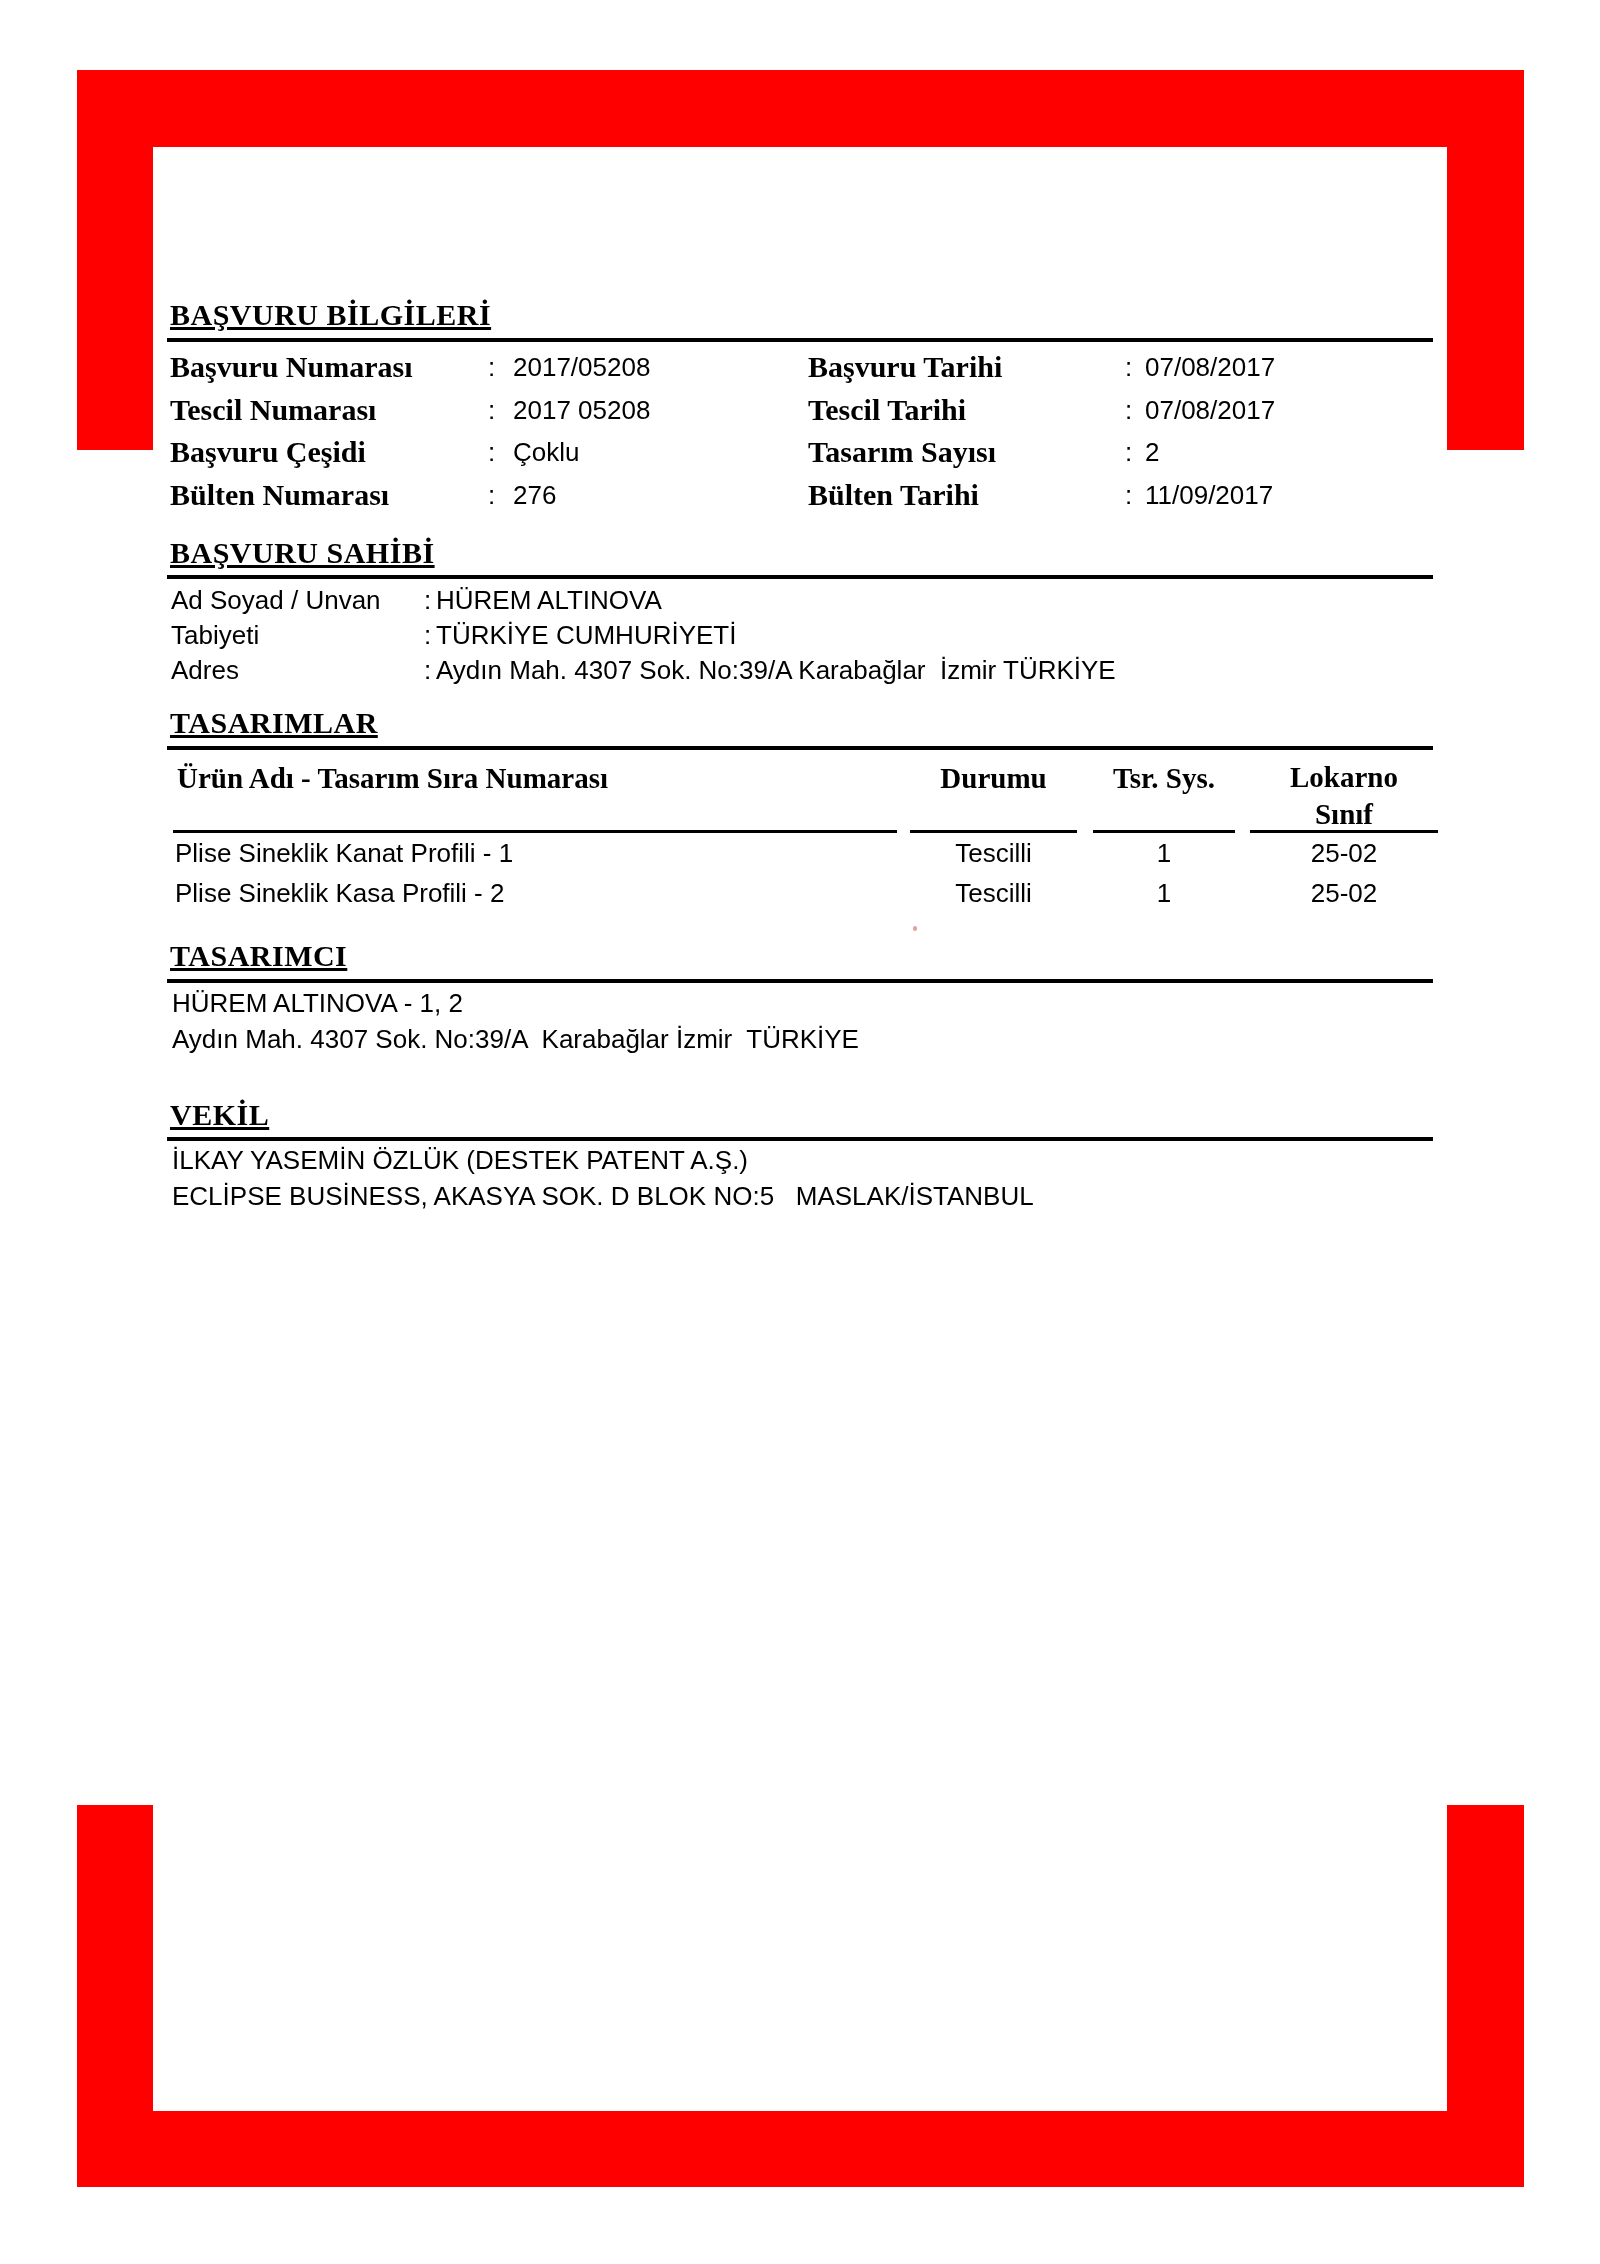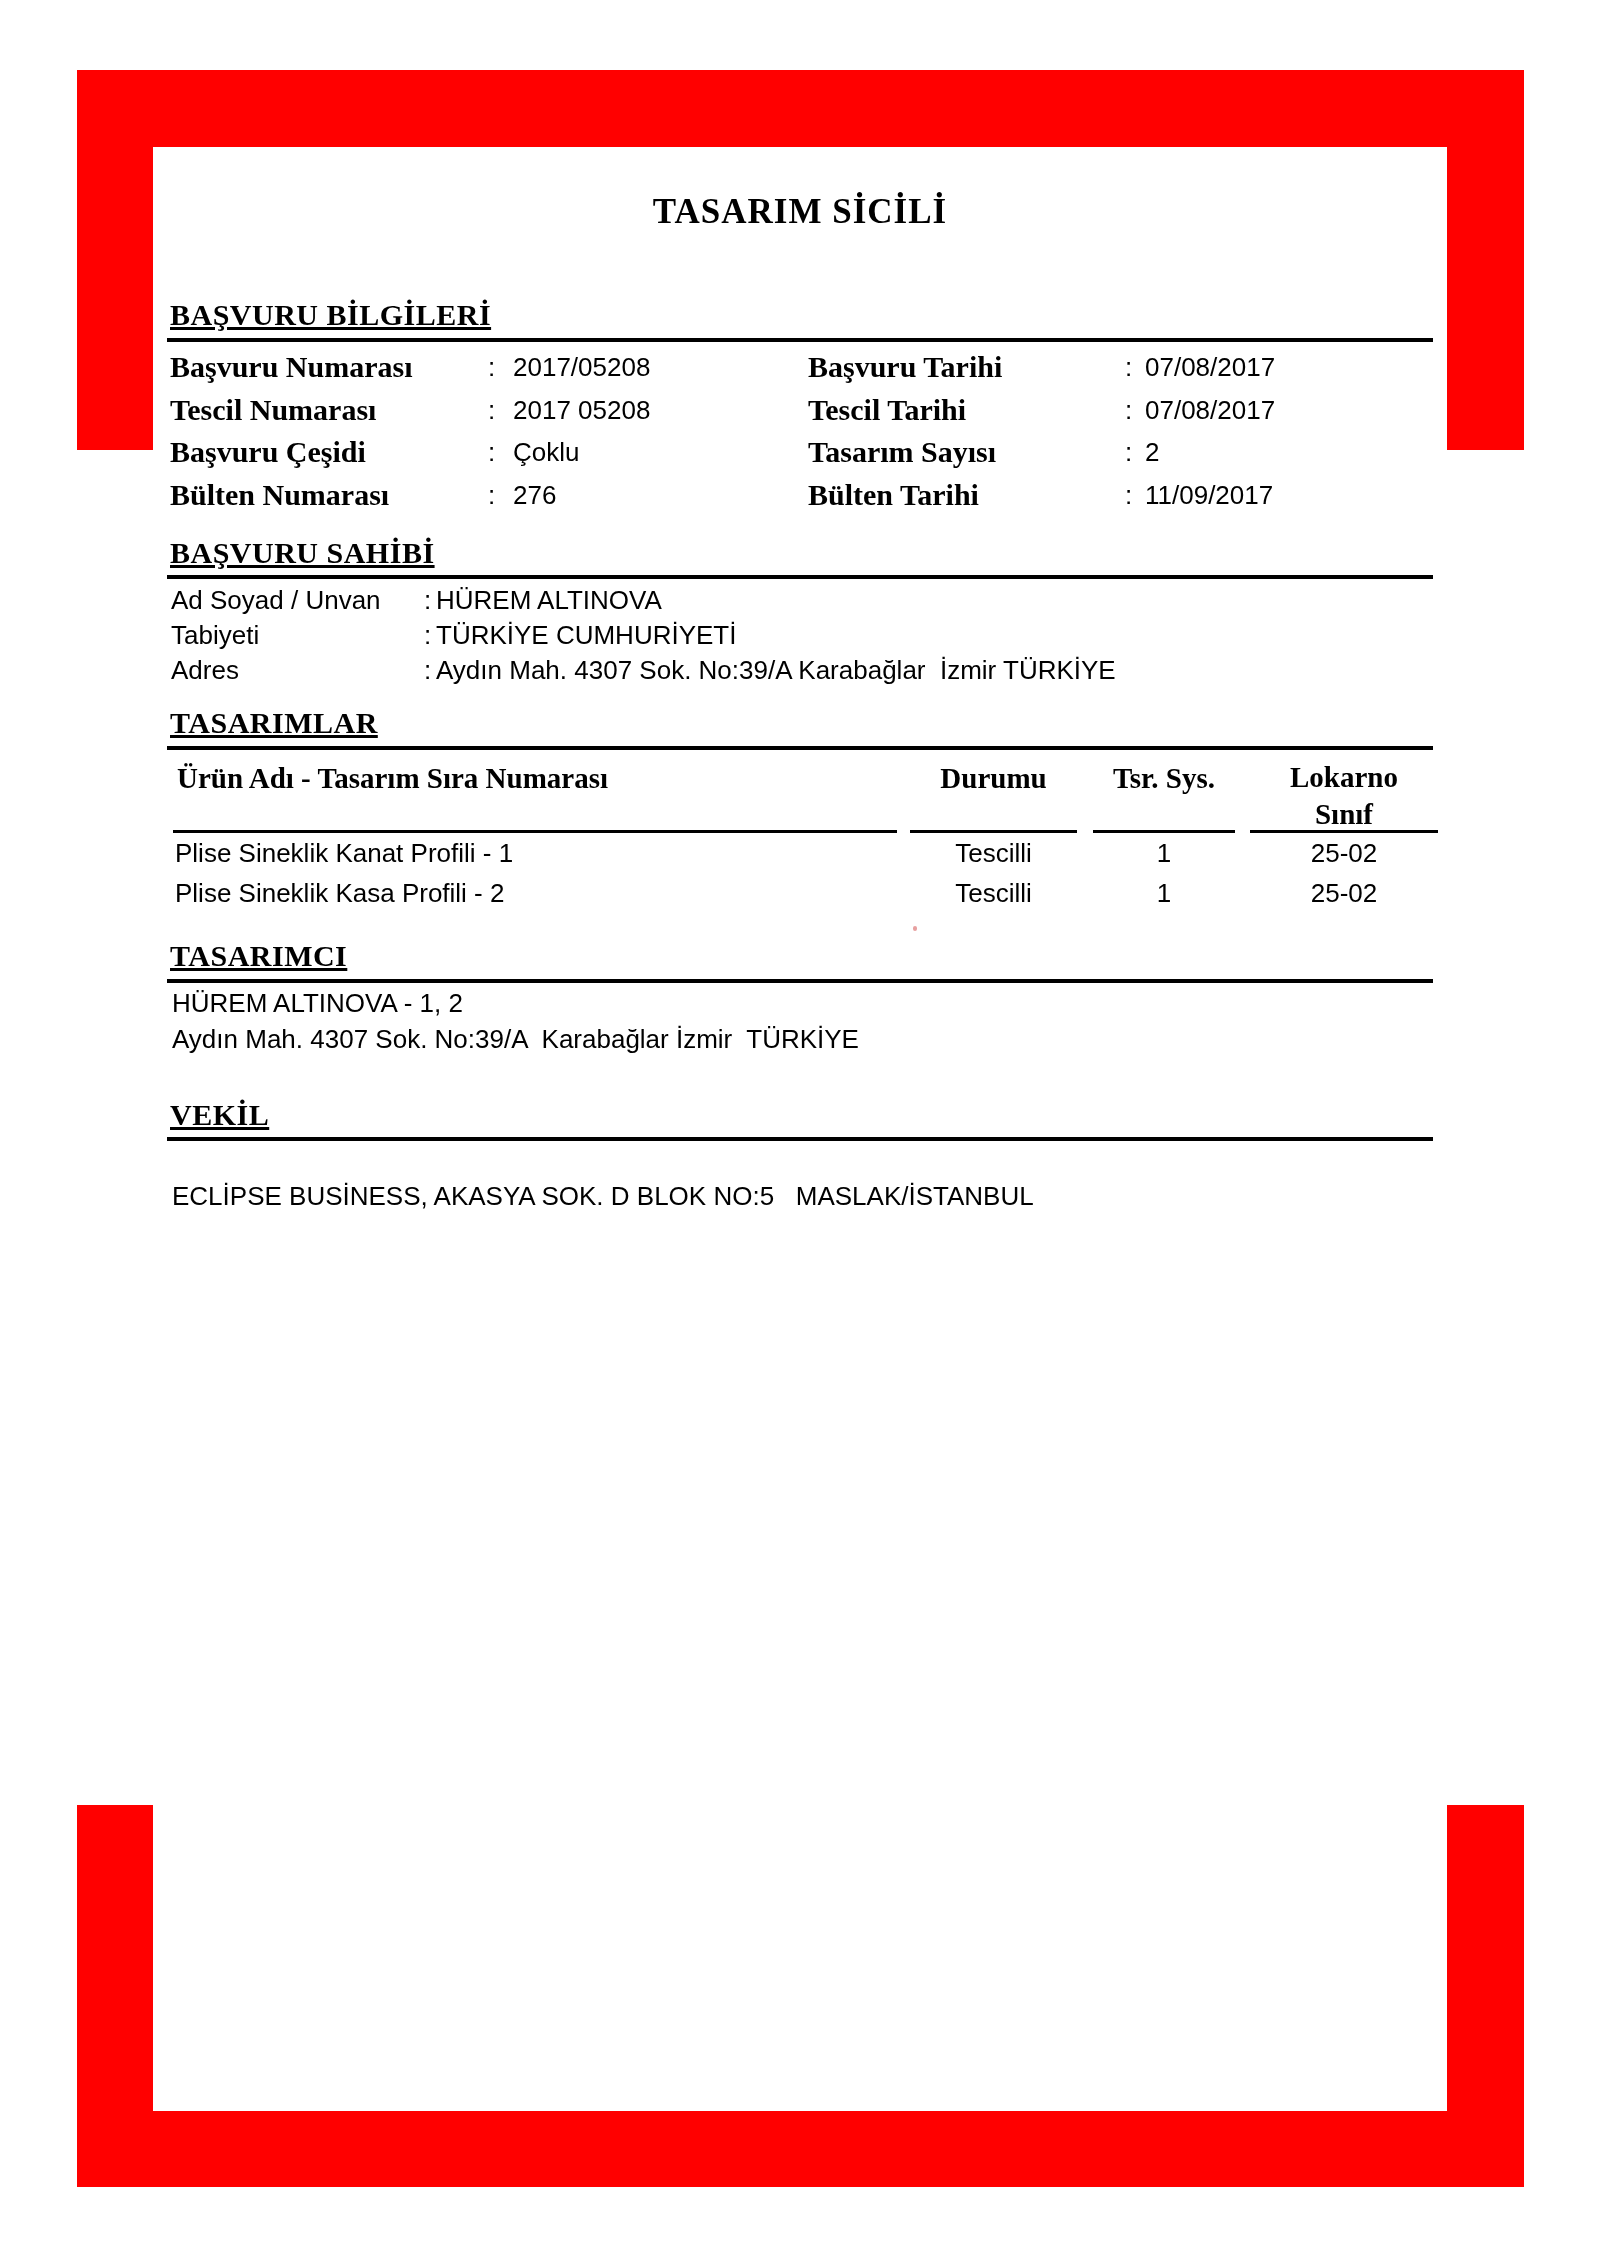--- a/index.html
+++ b/index.html
@@ -57,21 +57,20 @@
 
 <div class="page" style="--accent: #FF0000;">
 
   <div class="red band-top"></div>
   <div class="red bar-tl"></div>
   <div class="red bar-tr"></div>
   <div class="red bar-bl"></div>
   <div class="red bar-br"></div>
   <div class="red band-bottom"></div>
 
-  <h1 class="title">TASARIM SİCİLİ</h1>
 
   <div class="heading" style="top:300px">BAŞVURU BİLGİLERİ</div>
   <div class="rule" style="top:338px"></div>
 
   <span class="lbl" style="left:170px;top:352px">Başvuru Numarası</span>
   <span class="sep" style="left:488px;top:352px">:</span>
   <span class="val" style="left:513px;top:352px">2017/05208</span>
   <span class="lbl" style="left:808px;top:352px">Başvuru Tarihi</span>
   <span class="sep" style="left:1125px;top:352px">:</span>
   <span class="val" style="left:1145px;top:352px">07/08/2017</span>
@@ -137,15 +136,16 @@
 
   <div class="artifact"></div>
 
   <div class="heading" style="top:941px">TASARIMCI</div>
   <div class="rule" style="top:979px"></div>
   <span class="val" style="left:172px;top:988px">HÜREM ALTINOVA - 1, 2</span>
   <span class="val" style="left:172px;top:1024px">Aydın Mah. 4307 Sok. No:39/A  Karabağlar İzmir  TÜRKİYE</span>
 
   <div class="heading" style="top:1100px">VEKİL</div>
   <div class="rule" style="top:1137px"></div>
+  <span class="val" style="left:172px;top:1145px">İLKAY YASEMİN ÖZLÜK (DESTEK PATENT A.Ş.)</span>
   <span class="val" style="left:172px;top:1181px">ECLİPSE BUSİNESS, AKASYA SOK. D BLOK NO:5   MASLAK/İSTANBUL</span>
 
 </div>
 
 </body></html>

